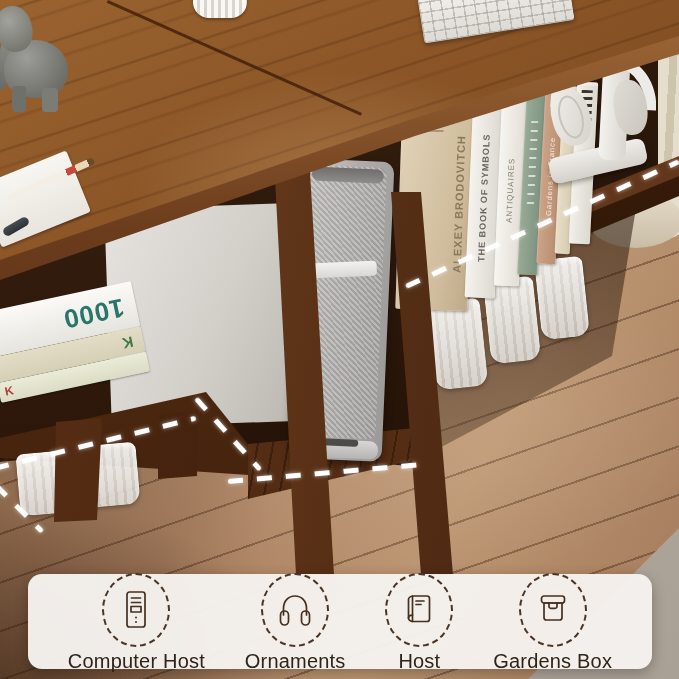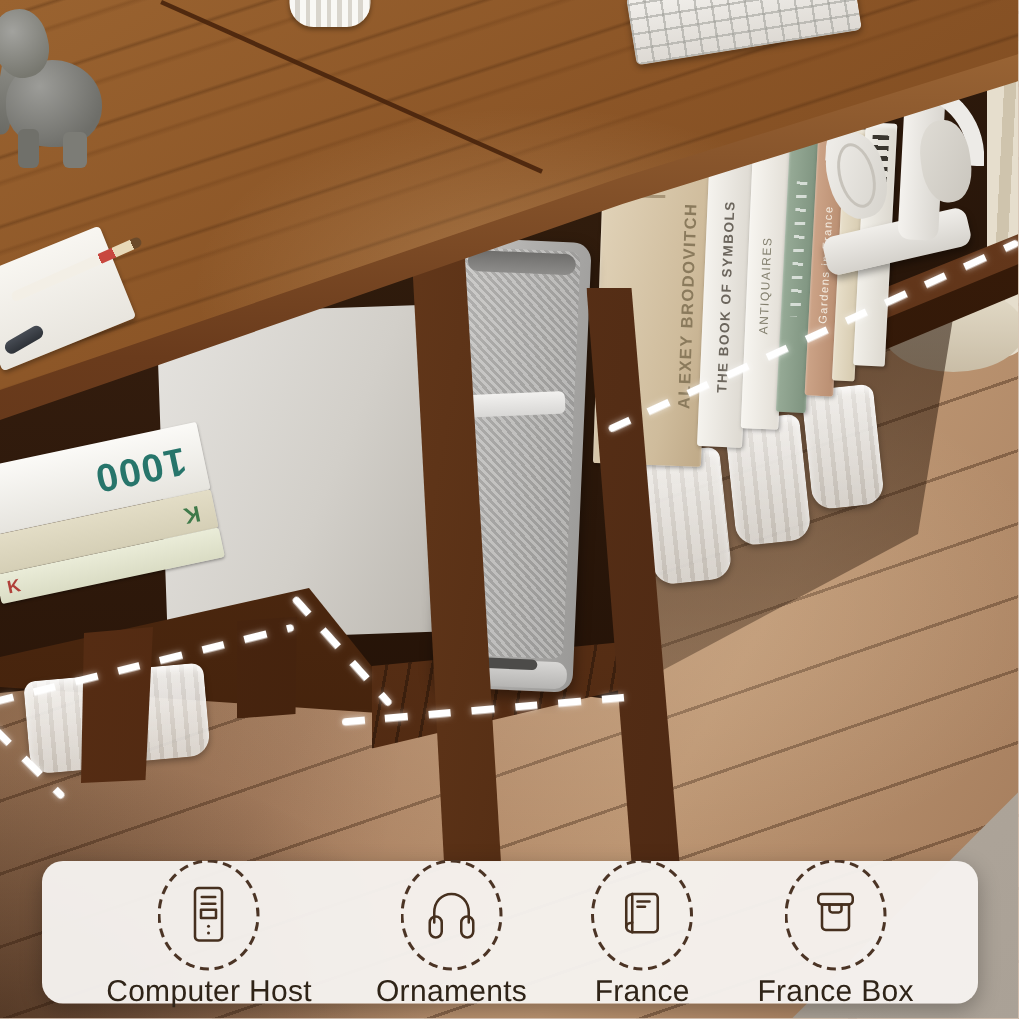--- a/index.html
+++ b/index.html
@@ -333,29 +333,29 @@
     <div class="legend-item">
       <div class="icon-ring">
         <svg width="40" height="44" viewBox="0 0 40 44" fill="none" stroke="#46301f" stroke-width="1.7" stroke-linecap="round" stroke-linejoin="round">
           <path d="M13.5 8 H28 a2.5 2.5 0 0 1 2.5 2.5 V31 a2.5 2.5 0 0 1 -2.5 2.5 H13.5 z"></path>
           <path d="M13.5 8 c-2.7 .6 -4 1.9 -4 3.6 V30 c0 1.9 1.3 3 4 3.5"></path>
           <path d="M9.5 30 c0 -1.8 1.6 -2.8 4 -2.9"></path>
           <line x1="17" y1="13" x2="25" y2="13"></line>
           <line x1="17" y1="16.5" x2="22" y2="16.5"></line>
         </svg>
       </div>
-      <div class="legend-label">France</div>
+      <div class="legend-label">Host</div>
     </div>
 
 
     <div class="legend-item">
       <div class="icon-ring">
         <svg width="40" height="44" viewBox="0 0 40 44" fill="none" stroke="#46301f" stroke-width="1.7" stroke-linecap="round" stroke-linejoin="round">
           <rect x="8.5" y="8" width="23" height="7" rx="2.5"></rect>
           <path d="M11 15 h18 v14.5 a2.5 2.5 0 0 1 -2.5 2.5 h-13 a2.5 2.5 0 0 1 -2.5 -2.5 z"></path>
           <path d="M16 15 v3.5 a1.8 1.8 0 0 0 1.8 1.8 h4.4 a1.8 1.8 0 0 0 1.8 -1.8 V15"></path>
         </svg>
       </div>
-      <div class="legend-label">France Box</div>
+      <div class="legend-label">Gardens Box</div>
     </div>
 
   </div>
 </div>
 
 </body></html>

